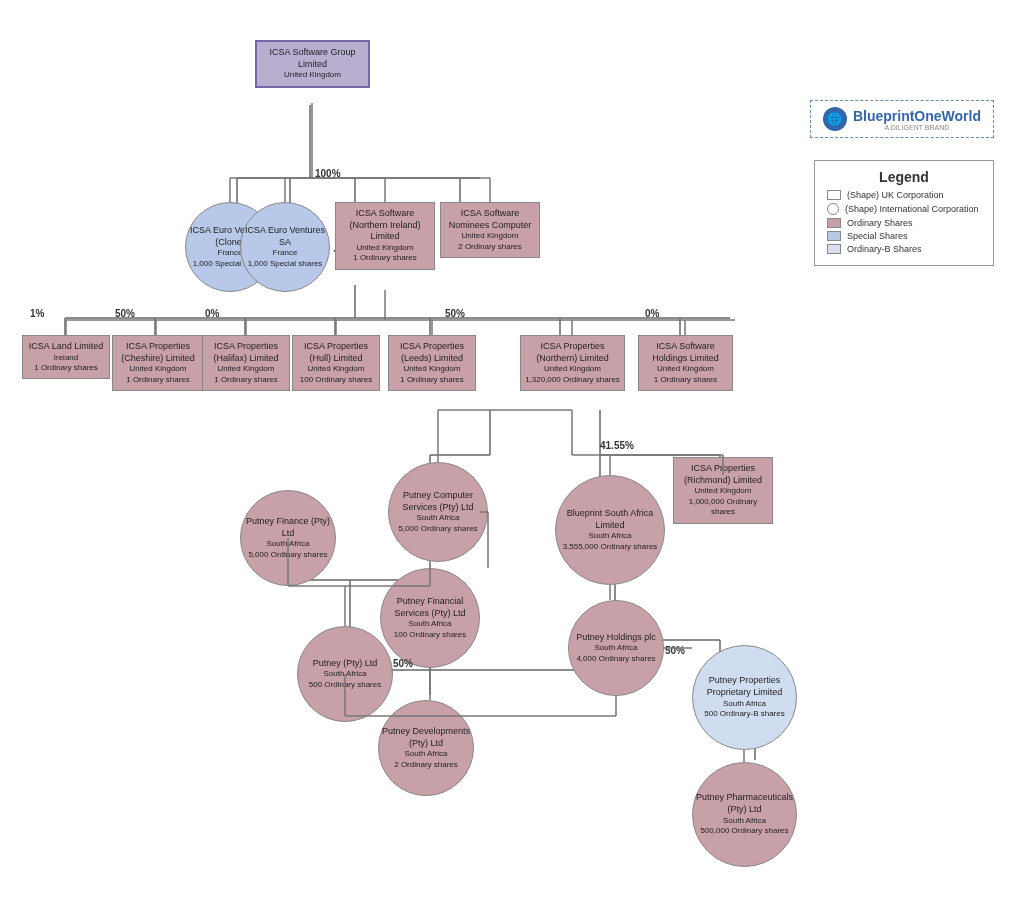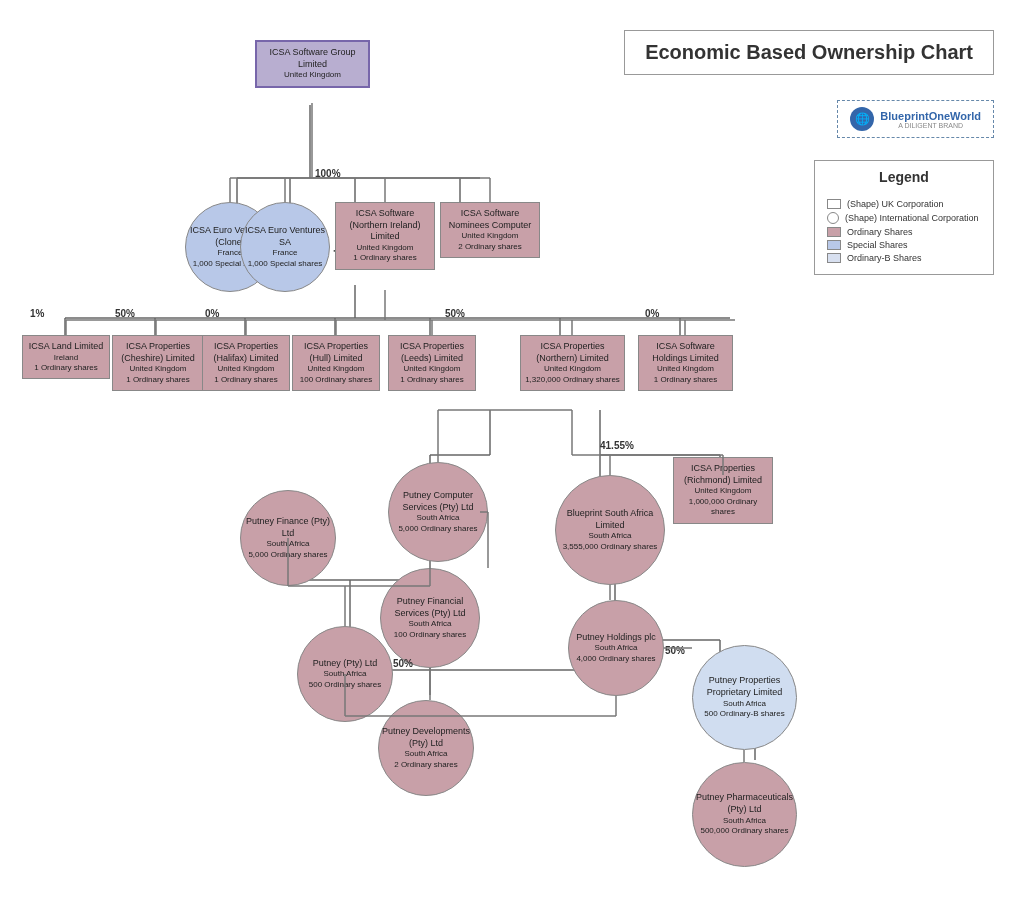--- a/index.html
+++ b/index.html
@@ -50,21 +50,21 @@
       background: #3366aa;
       border-radius: 50%;
       display: inline-flex;
       align-items: center;
       justify-content: center;
       color: white;
       font-size: 12px;
       font-weight: bold;
     }
     .logo-text {
-      font-size: 11px;
+      font-size: 14px;
       font-weight: bold;
       color: #3366aa;
     }
     .logo-sub {
       font-size: 7px;
       color: #888;
       display: block;
       text-align: center;
     }
 
@@ -75,21 +75,21 @@
       right: 30px;
       border: 1.5px solid #999;
       padding: 8px 12px;
       background: white;
       min-width: 180px;
     }
     .legend-title {
       font-size: 14px;
       font-weight: bold;
       color: #333;
-      margin-bottom: 14px;
+      margin-bottom: 5px;
       text-align: center;
     }
     .legend-item {
       display: flex;
       align-items: center;
       gap: 6px;
       margin: 3px 0;
       font-size: 9px;
       color: #333;
     }
@@ -165,23 +165,20 @@
       font-size: 10px;
       color: #333;
       font-weight: bold;
     }
   </style>
 </head>
 <body>
 
 <div class="page">
 
-  <div class="title-box">
-    <span>Economic Based Ownership Chart</span>
-  </div>
 
   <div class="logo-box" style="top:100px; right:30px;">
     <div class="logo-icon">🌐</div>
     <div>
       <div class="logo-text">BlueprintOneWorld</div>
       <span class="logo-sub">A DILIGENT BRAND</span>
     </div>
   </div>
 
   <div class="legend-box" style="top:160px; right:30px;">

